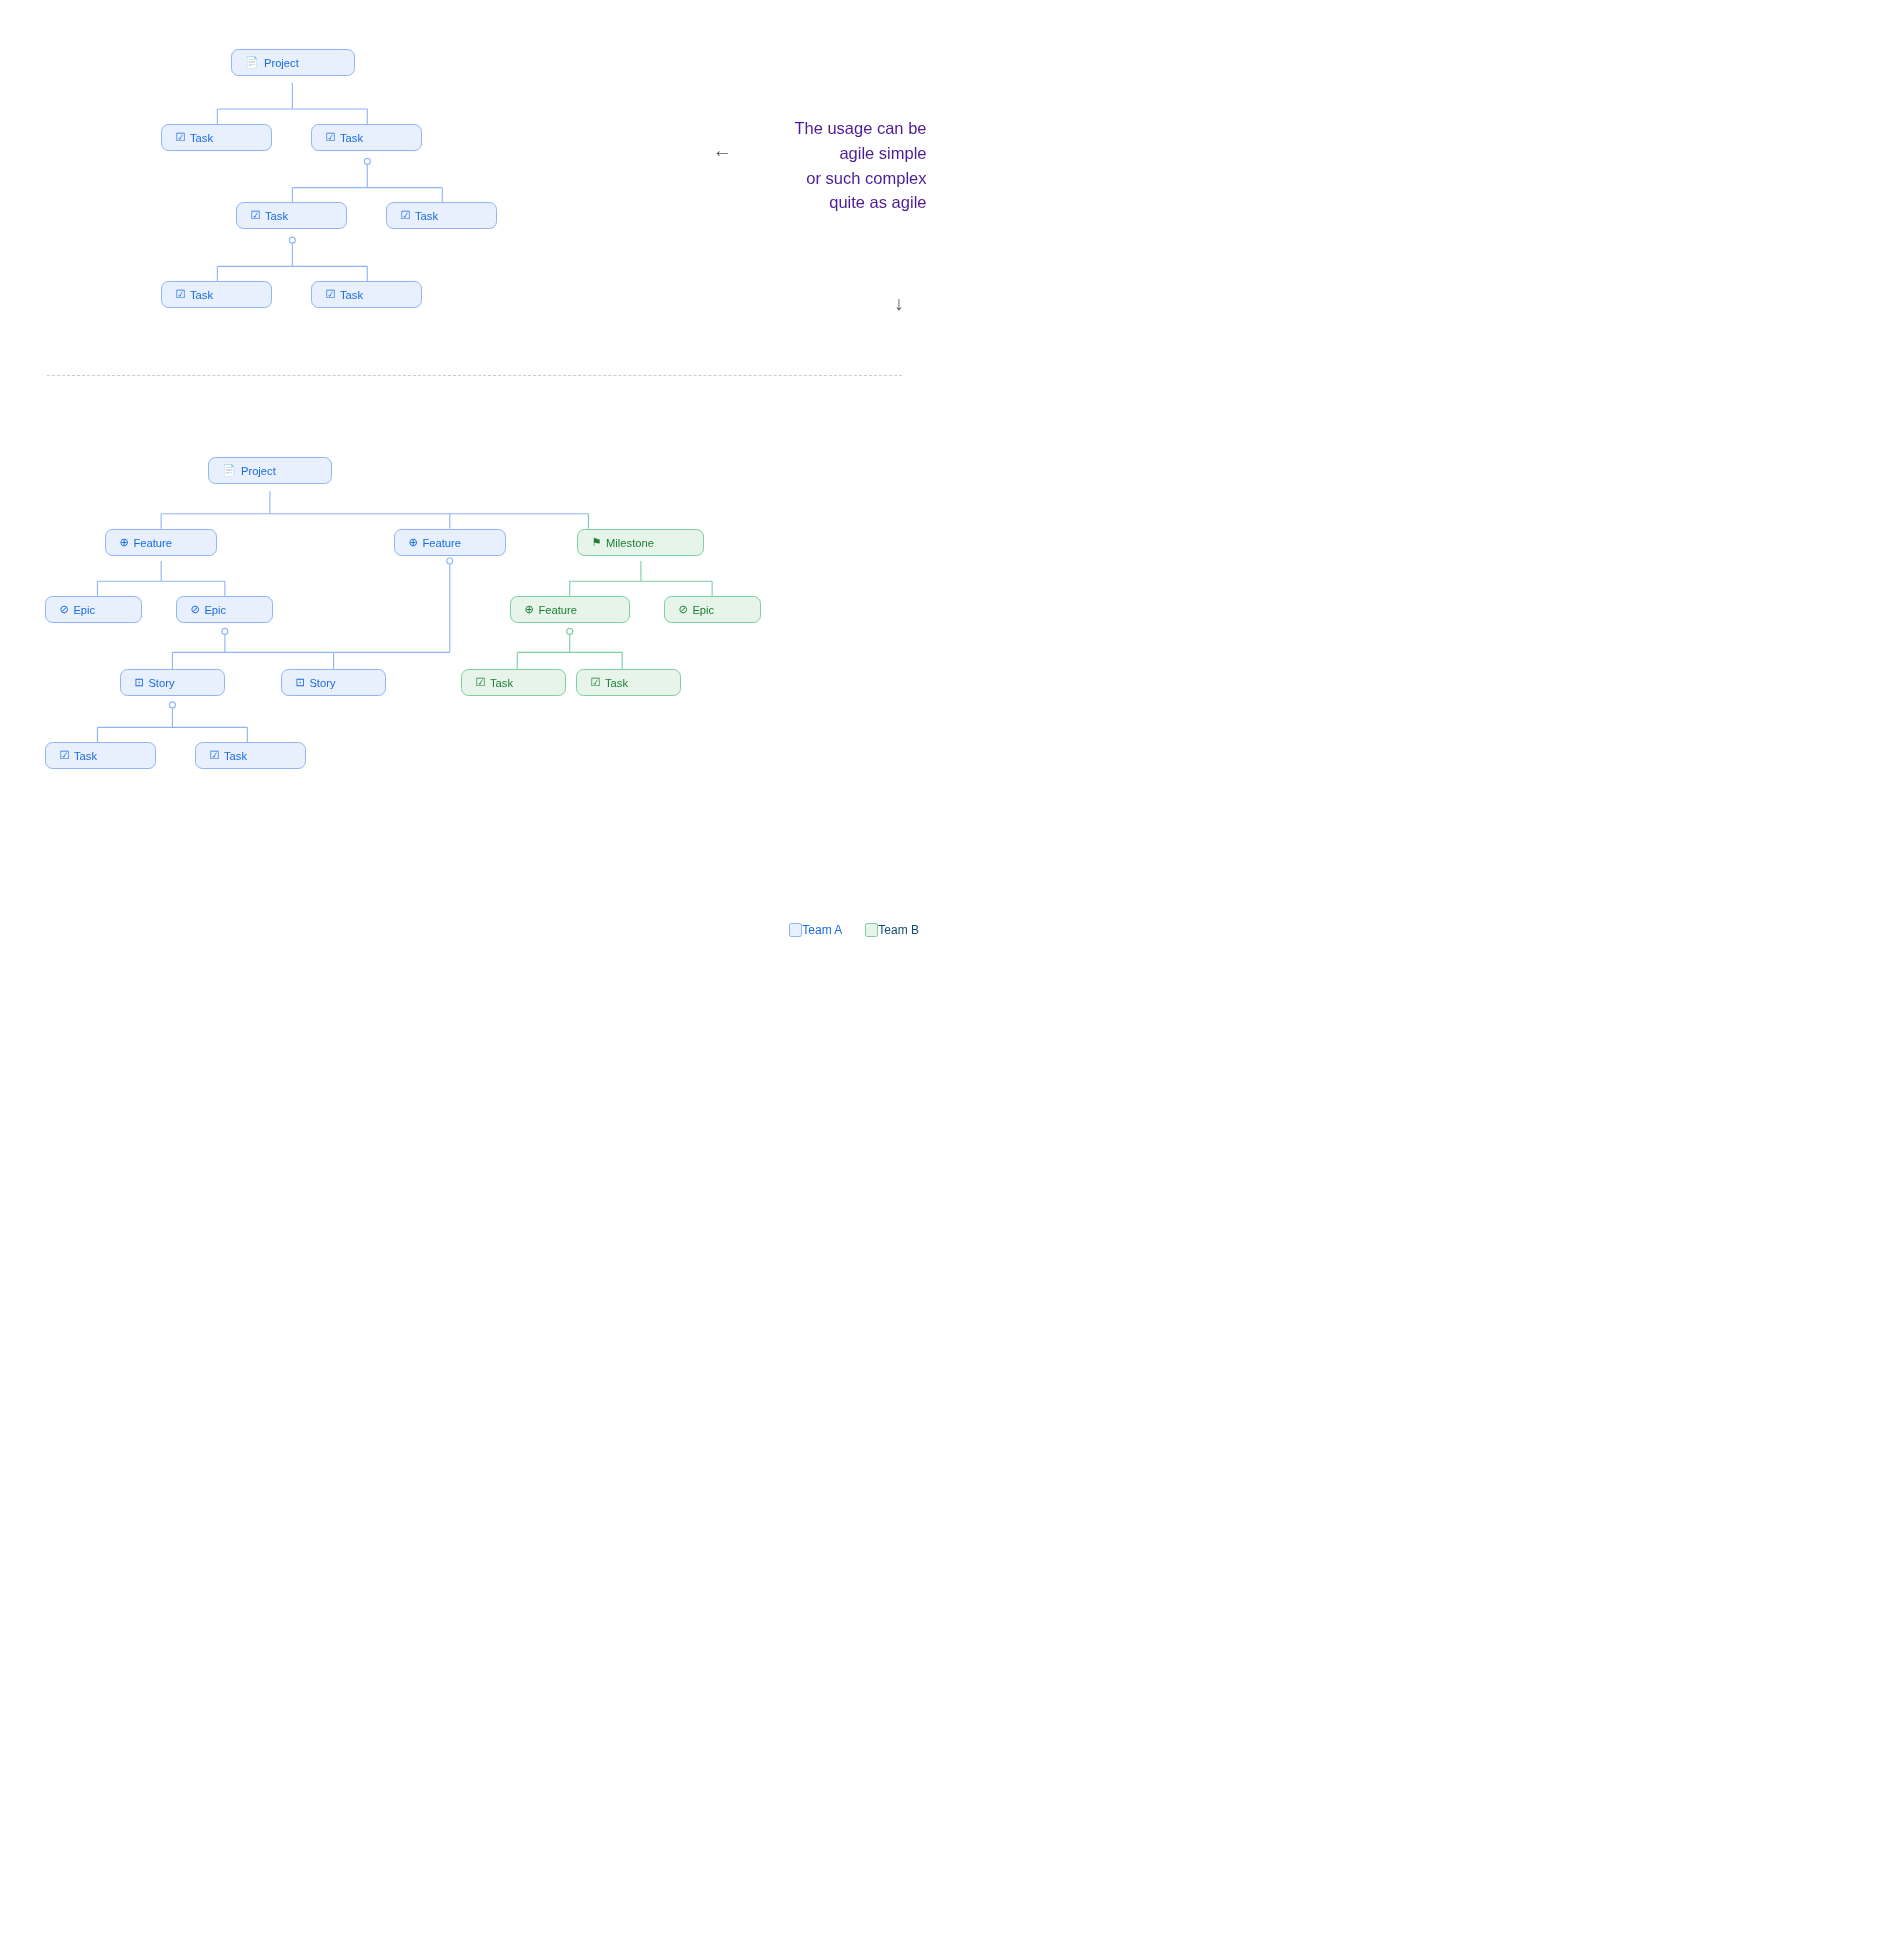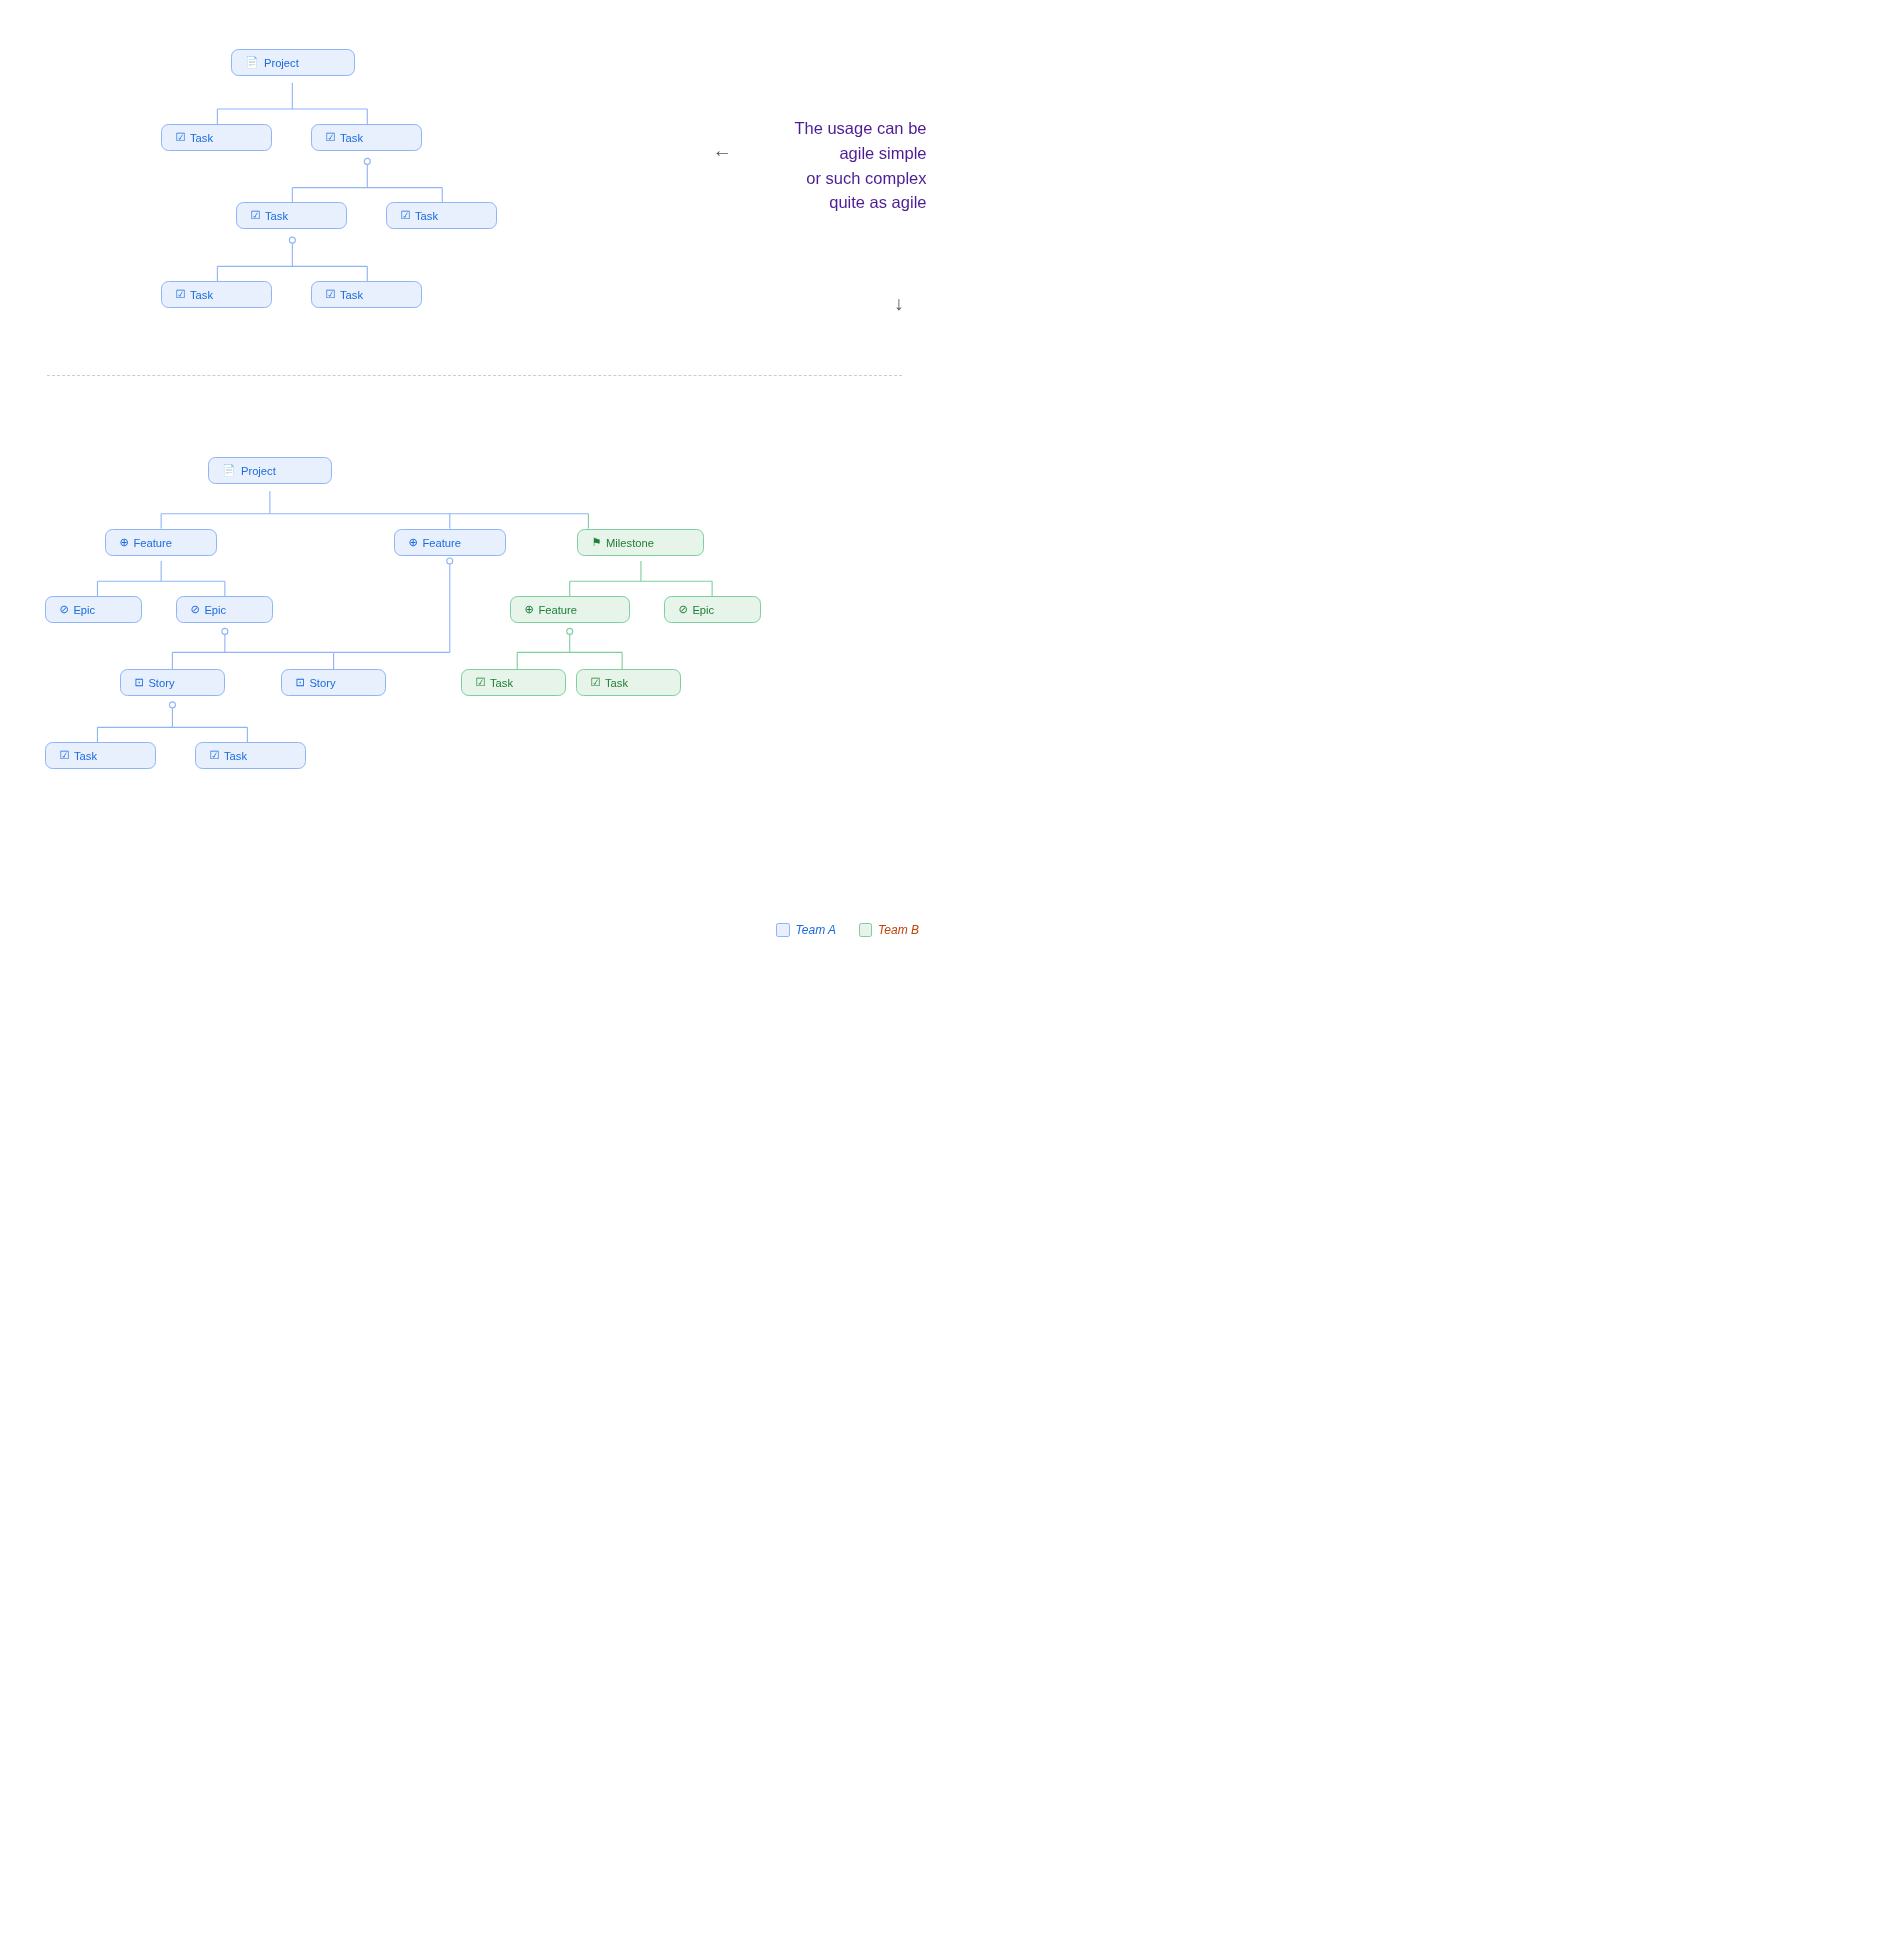--- a/index.html
+++ b/index.html
@@ -79,43 +79,41 @@
     .legend {
       position: absolute;
       display: flex;
       gap: 22.5px;
       align-items: center;
     }
 
     .legend-item {
       display: flex;
       align-items: flex-start;
-      gap: 6px;
       font-size: 12px;
-      font-style: italic;
     }
 
     .legend-box-blue {
       width: 13.5px;
       height: 13.5px;
       background: #e8f0fe;
       border: 1.1px solid #90b4f8;
       border-radius: 2.2px;
     }
 
     .legend-box-green {
       width: 13.5px;
       height: 13.5px;
       background: #e6f4ea;
       border: 1.1px solid #7ecfa0;
       border-radius: 2.2px;
     }
 
     .legend-label-blue { color: #1a6be0; }
-    .legend-label-green { color: #c2410c; }
+    .legend-label-green { color: #0c4a6e; }
   </style>
 </head>
 <body>
 
 <svg class="connector-layer" xmlns="http://www.w3.org/2000/svg" viewBox="0 0 1266 1304" width="949" height="978">
 
   <line x1="390" y1="110" x2="390" y2="145" stroke="#90b4f8" stroke-width="1.5"></line>
   <line x1="290" y1="145" x2="490" y2="145" stroke="#90b4f8" stroke-width="1.5"></line>
   <line x1="290" y1="145" x2="290" y2="165" stroke="#90b4f8" stroke-width="1.5"></line>
   <line x1="490" y1="145" x2="490" y2="165" stroke="#90b4f8" stroke-width="1.5"></line>

